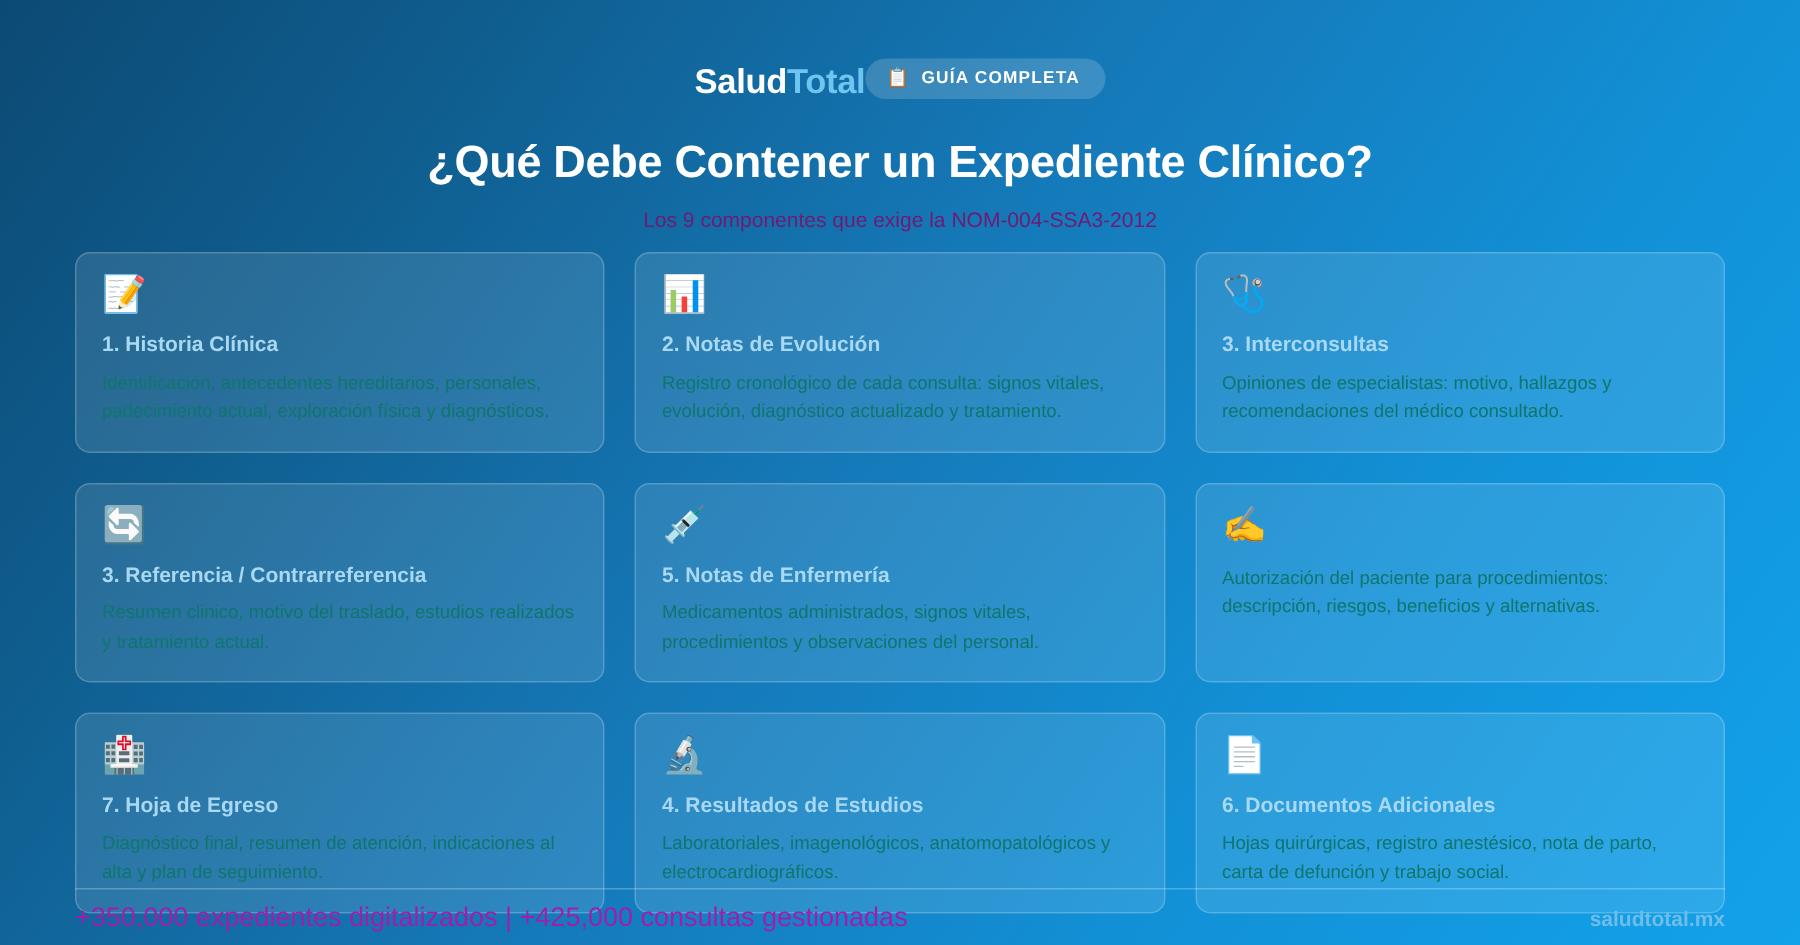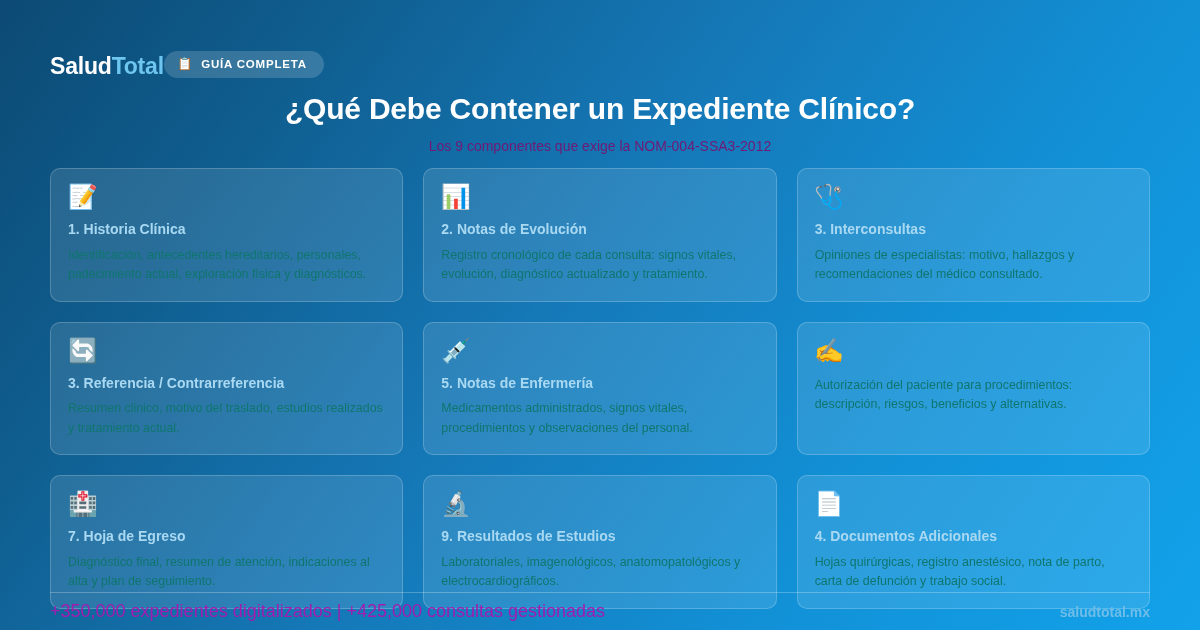--- a/index.html
+++ b/index.html
@@ -17,26 +17,26 @@
         #1578b7 46%,
         #1290d6 72%,
         #12a2ea 100%);
     color:#ffffff;
     position:relative;
   }
 
   
   .topbar {
     position:absolute;
-    top:12px; left:0; right:0;
+    top:0; left:0; right:0;
     height:90px;
     padding:0 50px;
     display:flex;
     align-items:flex-start;
-    justify-content:flex-start;
+    justify-content:center;
   }
 
   .logo {
     font-size:23px;
     font-weight:bold;
     letter-spacing:-0.2px;
     margin-top:41px;
     white-space:nowrap;
   }
   .logo .part-a { color:#ffffff; }
@@ -201,27 +201,27 @@
   </div>
 
   <div class="card">
     <span class="cicon">🏥</span>
     <div class="ctitle">7. Hoja de Egreso</div>
     <div class="cdesc">Diagnóstico final, resumen de atención, indicaciones al alta y plan de seguimiento.</div>
   </div>
 
   <div class="card">
     <span class="cicon">🔬</span>
-    <div class="ctitle">9. Resultados de Estudios</div>
+    <div class="ctitle">4. Resultados de Estudios</div>
     <div class="cdesc">Laboratoriales, imagenológicos, anatomopatológicos y electrocardiográficos.</div>
   </div>
 
   <div class="card">
     <span class="cicon">📄</span>
-    <div class="ctitle">4. Documentos Adicionales</div>
+    <div class="ctitle">6. Documentos Adicionales</div>
     <div class="cdesc">Hojas quirúrgicas, registro anestésico, nota de parto, carta de defunción y trabajo social.</div>
   </div>
 
 </div>
 
 <div class="footer">
   <div class="footer-left">+350,000 expedientes digitalizados | +425,000 consultas gestionadas</div>
   <div class="footer-right">saludtotal.mx</div>
 </div>
 

